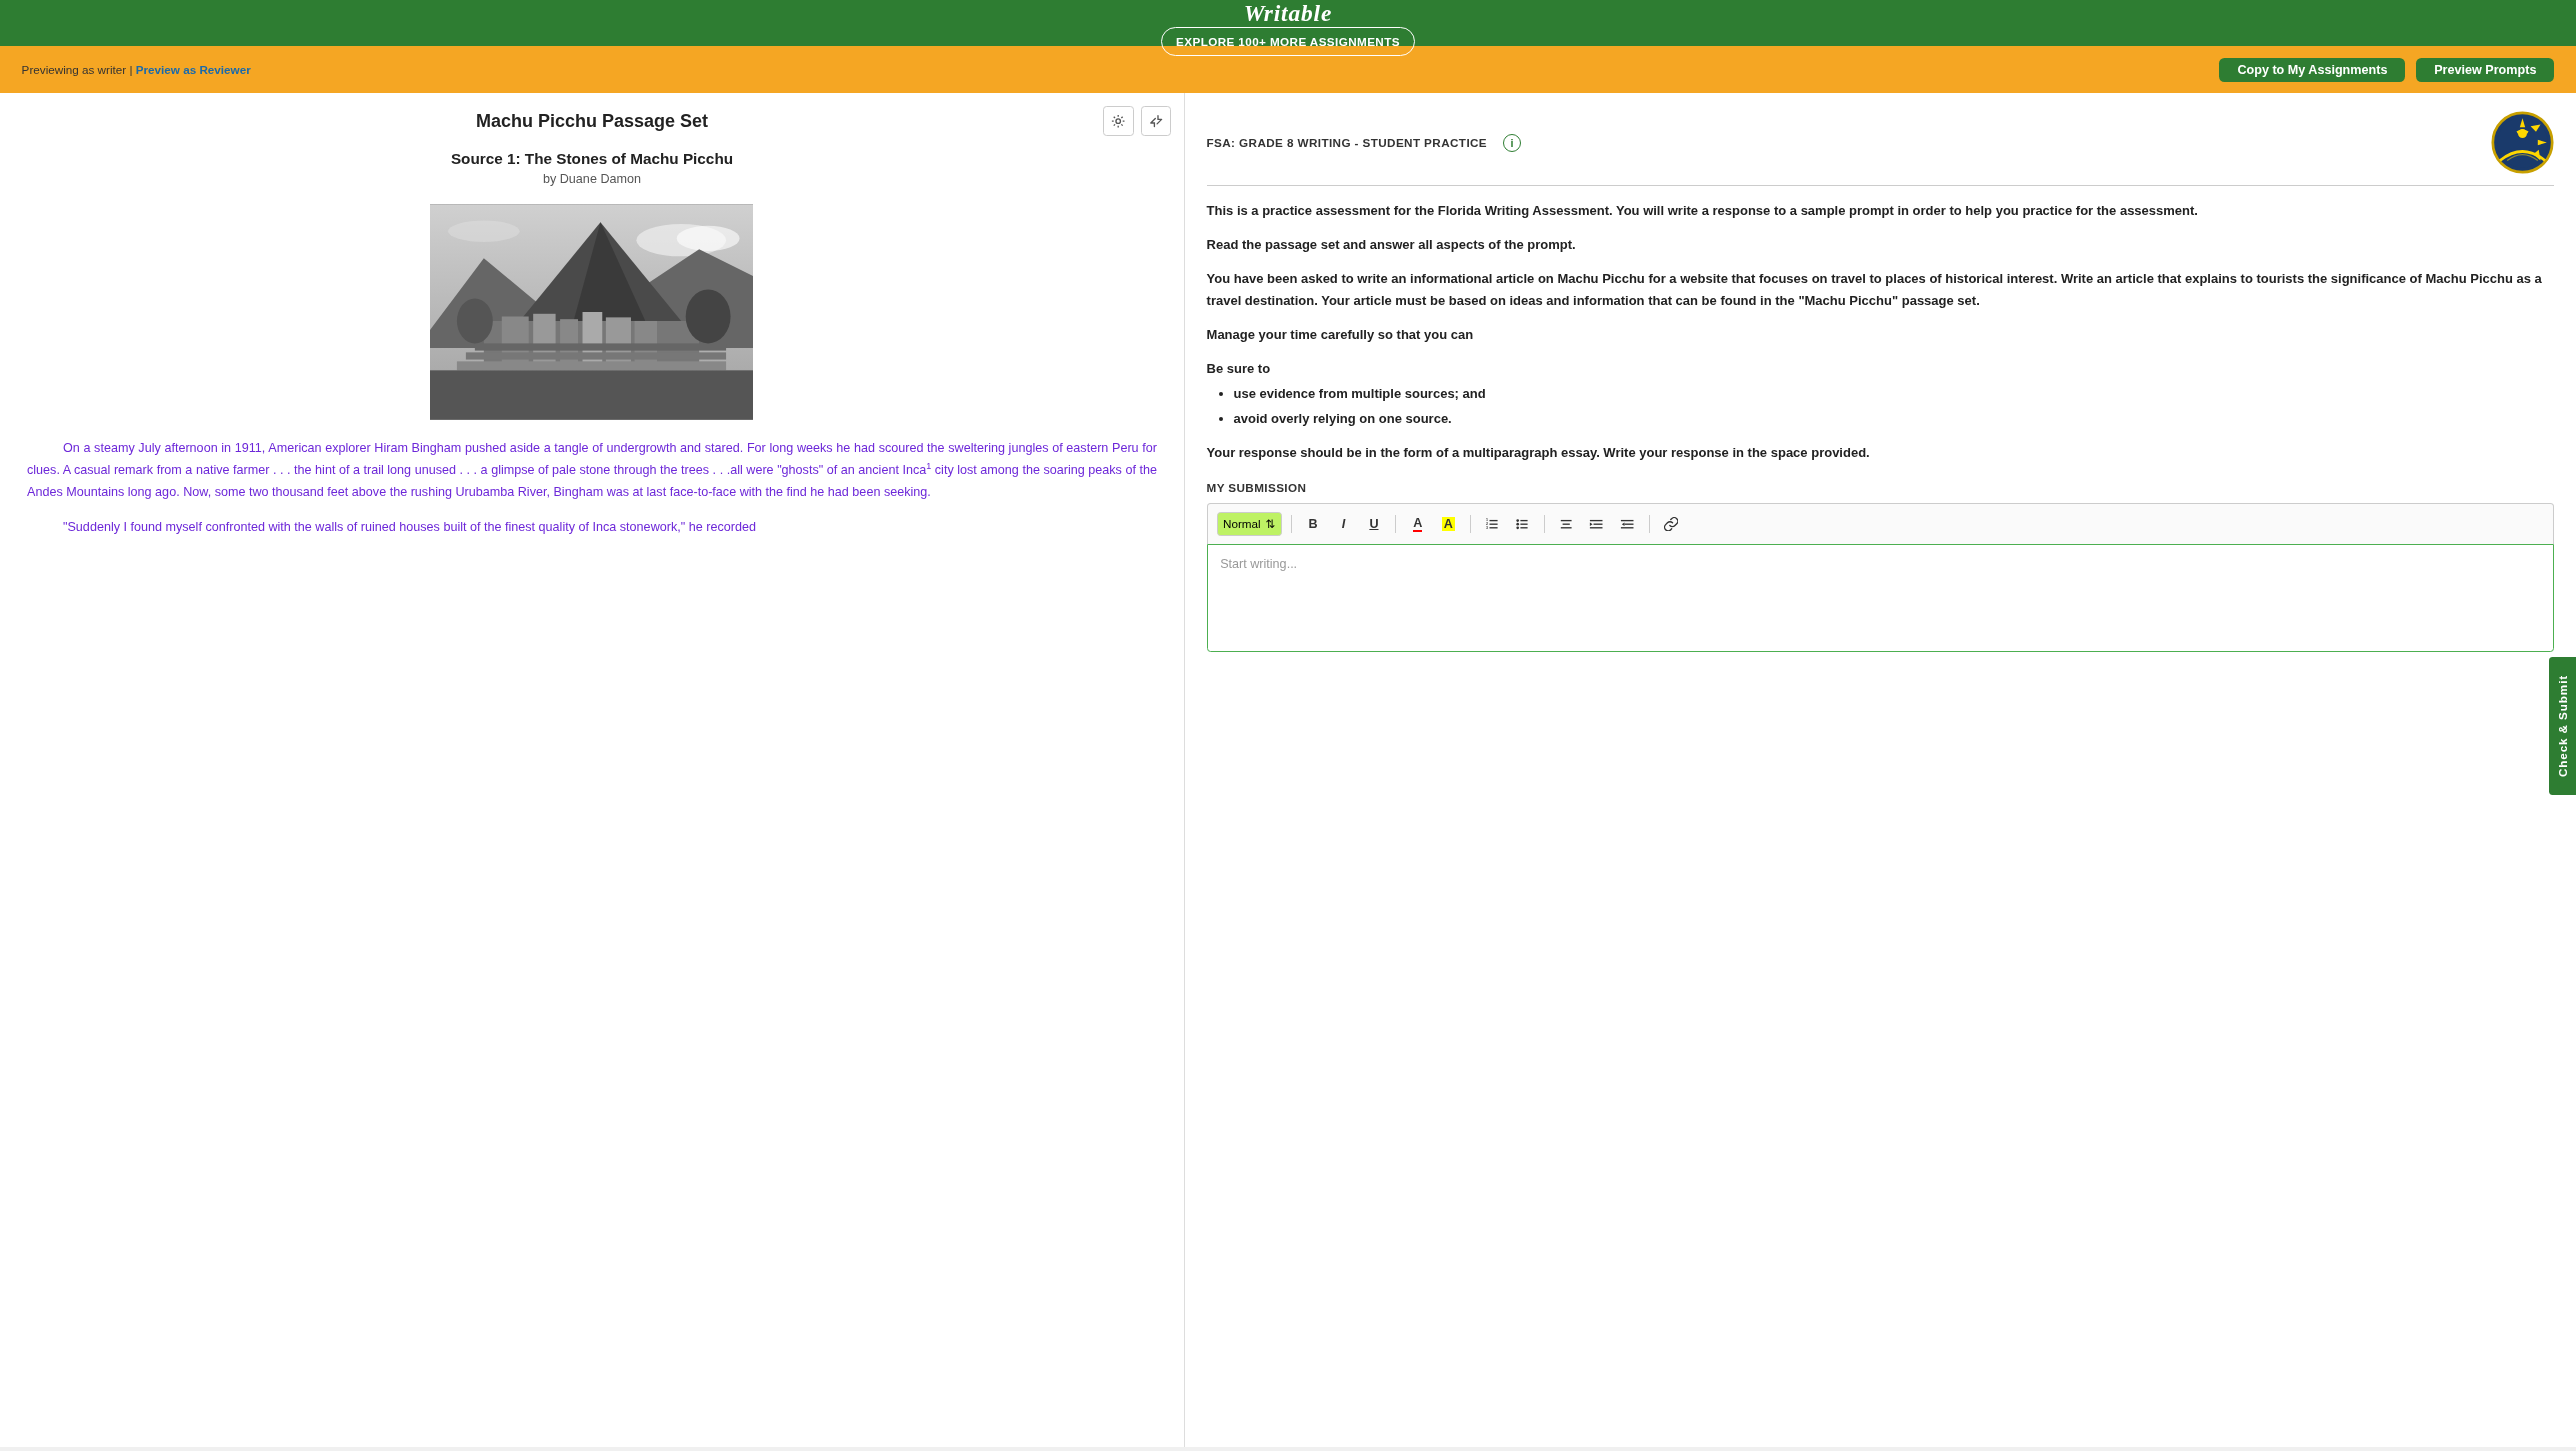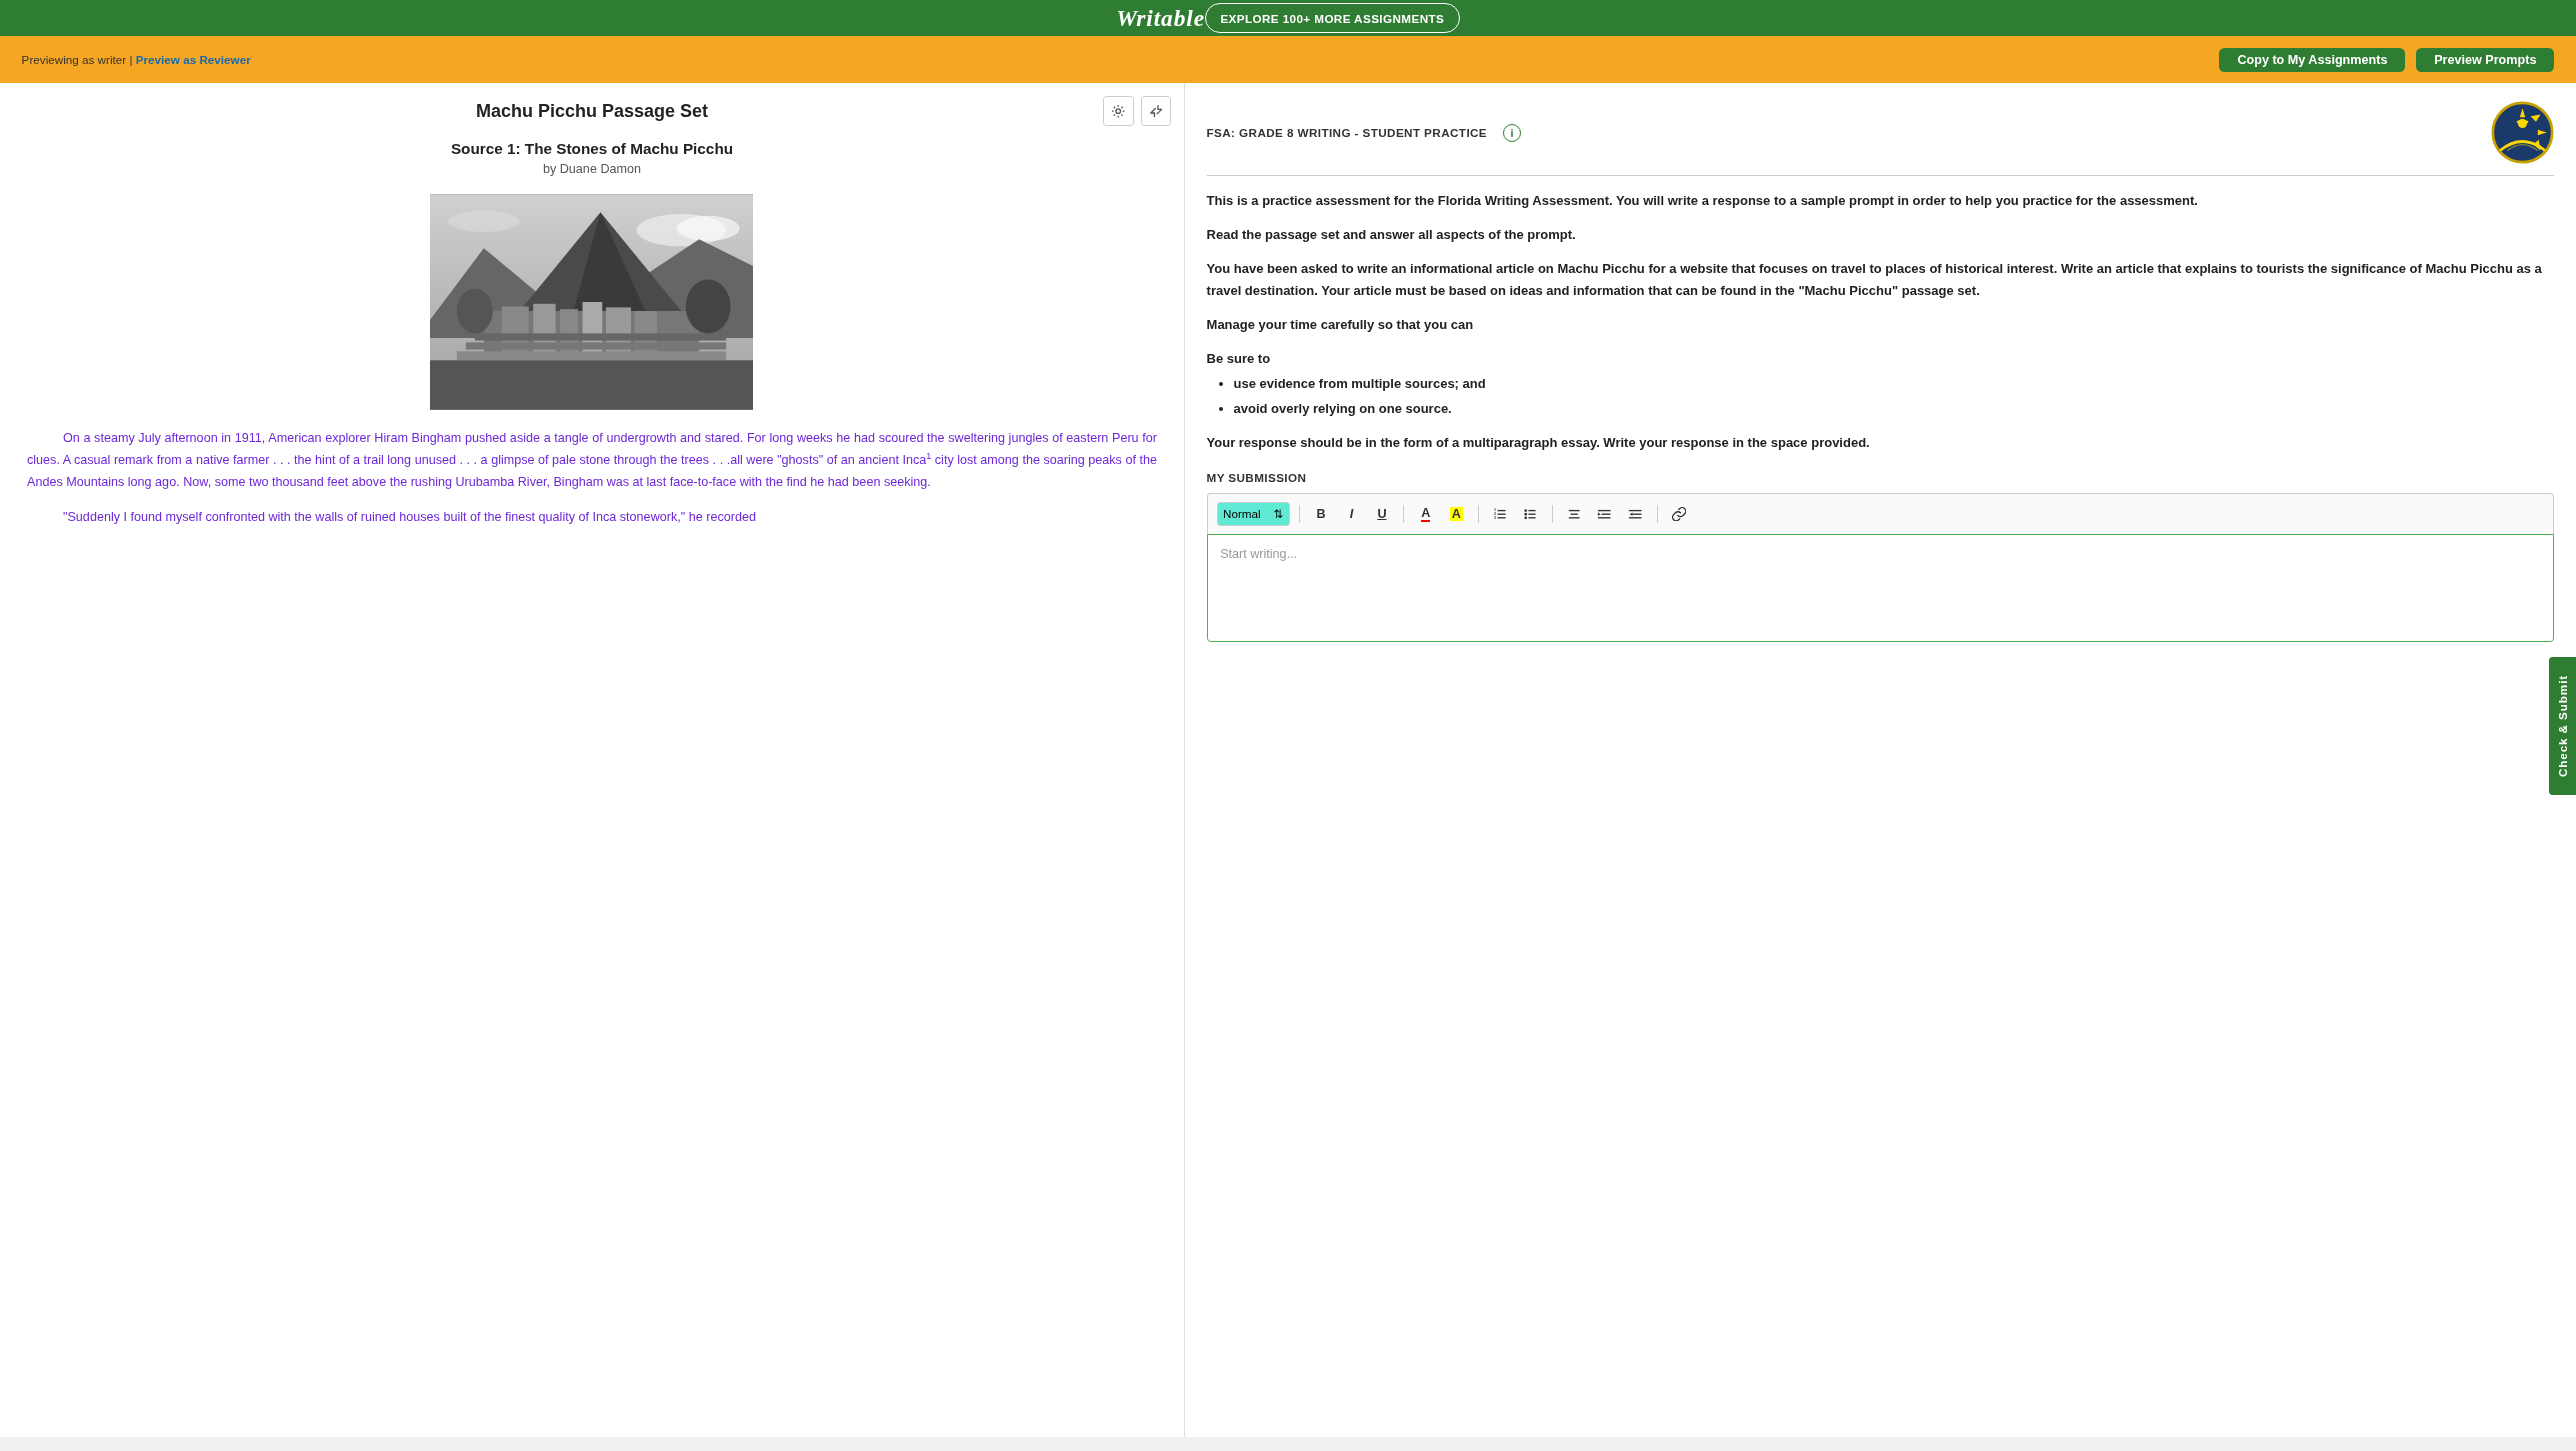--- a/index.html
+++ b/index.html
@@ -1,25 +1,26 @@
 <!DOCTYPE html>
 <html style="font-size:14.4px"><head>
   <meta charset="utf-8">
   <style>
     * { box-sizing: border-box; margin: 0; padding: 0; }
     body { font-family: Arial, sans-serif; font-size: 12.6px; background: #f0f0f0; }
 
     
     .header {
       background: #2e7d32;
-      height: 36px;
-      display: flex;
-      align-items: center;
-      justify-content: center;
+      height: 46px;
+      display: flex;
+      align-items: center;
+      justify-content: flex-start;
       padding: 0 21.6px;
+      flex-direction: column;
     }
     .logo {
       color: white;
       font-size: 23.4px;
       font-weight: bold;
       font-family: Georgia, serif;
       letter-spacing: 0.9px;
     }
     .logo span { font-style: italic; }
     .explore-btn {
@@ -232,25 +233,25 @@
       align-items: center;
       gap: 5.4px;
       background: #fafafa;
       flex-wrap: wrap;
     }
     .rich-toolbar .format-select {
       border: 0.9px solid #ccc;
       border-radius: 3.6px;
       padding: 3.6px 5.4px;
       font-size: 11.7px;
-      background: #5eead4;
-      cursor: pointer;
-      display: flex;
-      align-items: center;
-      gap: 13px;
+      background: #bef264;
+      cursor: pointer;
+      display: flex;
+      align-items: center;
+      gap: 5px;
     }
     .tb-btn {
       width: 25px;
       height: 25px;
       border: 0.9px solid transparent;
       background: transparent;
       border-radius: 2.7px;
       cursor: pointer;
       font-size: 12.6px;
       font-weight: bold;

